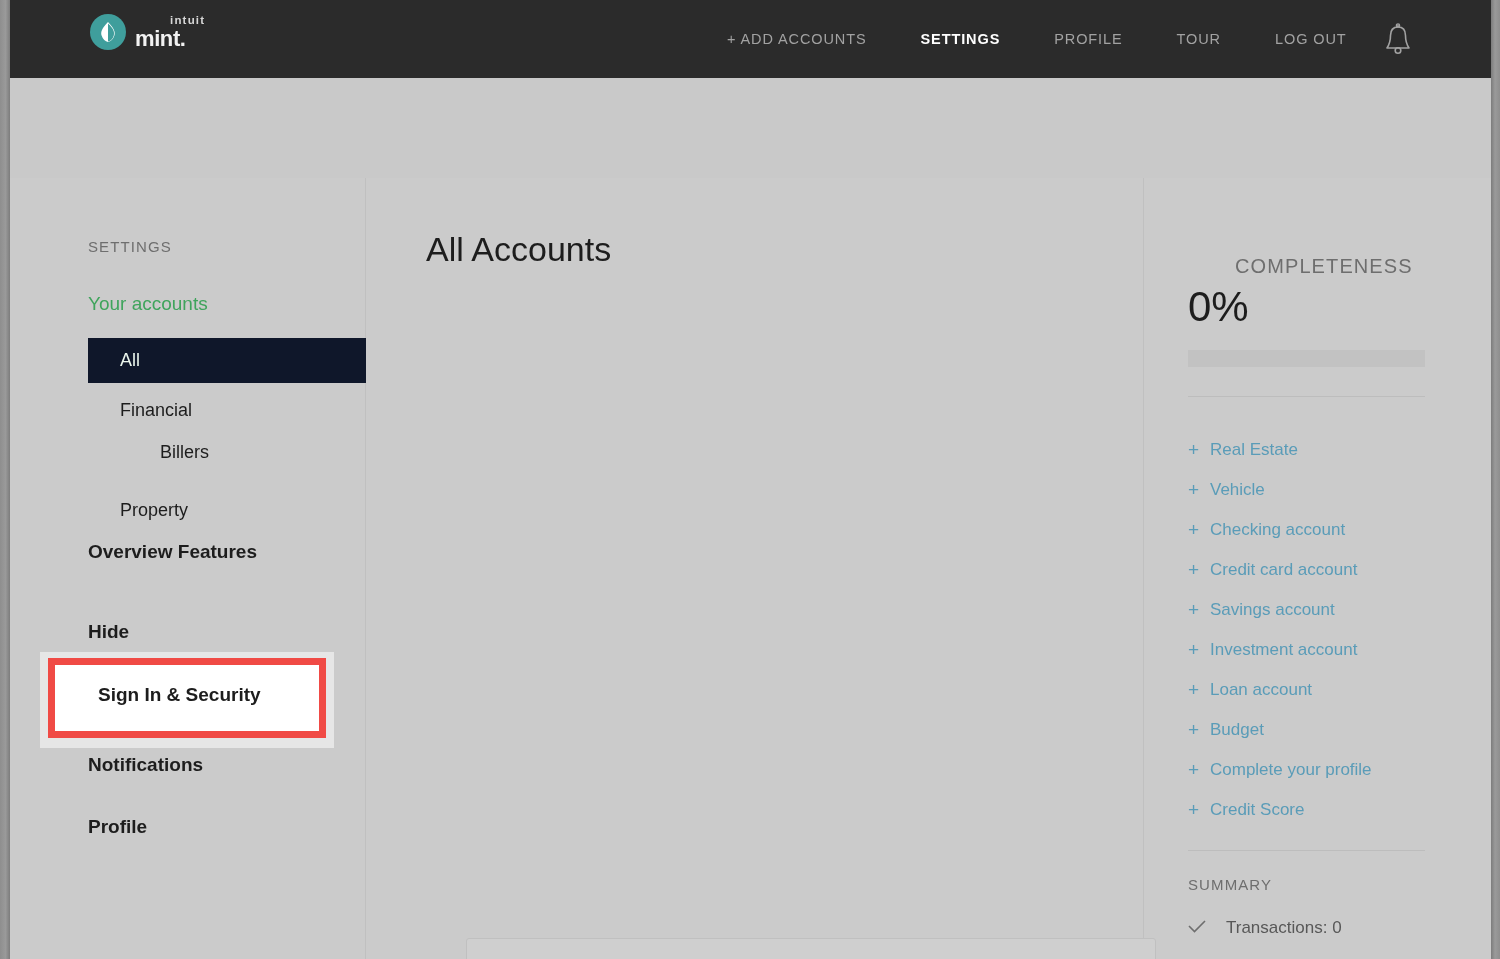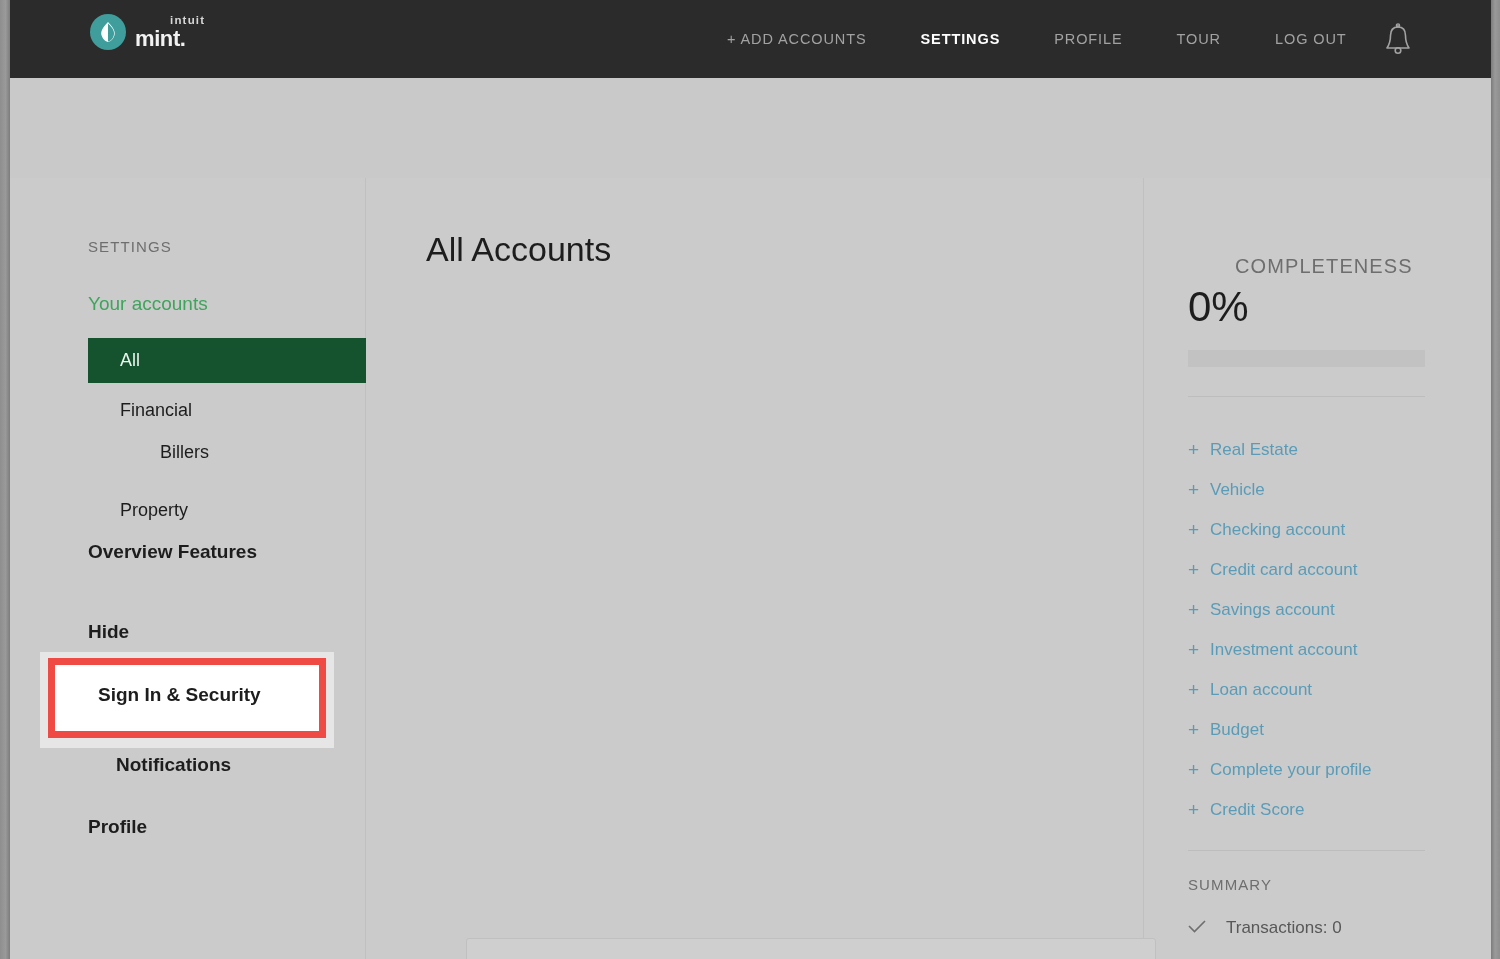--- a/index.html
+++ b/index.html
@@ -100,21 +100,21 @@
     position: absolute; left: 78px; top: 60px;
     font-size: 15px; letter-spacing: 1.1px; color: #6e6e6e;
   }
   .side-group-title {
     position: absolute; left: 78px;
     font-size: 19px; color: #3fa45c; font-weight: 400;
   }
   .side-item-all {
     position: absolute; left: 78px; top: 160px;
     width: 278px; height: 45px;
-    background: #14532d;
+    background: #0f172a;
     display: flex; align-items: center;
   }
   .side-item-all span {
     margin-left: 32px; color: #eaf5ec; font-size: 18px;
   }
   .side-sub {
     position: absolute; left: 110px;
     font-size: 18px; color: #1d1d1d;
   }
   .side-top {
@@ -265,21 +265,21 @@
       <div class="side-sub" style="top:264px;margin-left:40px;">Billers</div>
       <div class="side-sub" style="top:322px;">Property</div>
 
       <div class="side-top" style="top:363px;">Overview Features</div>
       <div class="side-top" style="top:443px;">Hide</div>
 
       <div class="highlight-shadow"></div>
       <div class="highlight-box"></div>
       <div class="side-item-highlighted">Sign In &amp; Security</div>
 
-      <div class="side-top" style="top:576px;margin-left:28px;">Notifications</div>
+      <div class="side-top" style="top:576px;">Notifications</div>
       <div class="side-top" style="top:638px;">Profile</div>
     </aside>
 
     <main class="main">
       <h1 class="main-title">All Accounts</h1>
       <div class="bottom-card"></div>
     </main>
 
     <aside class="rightpanel">
 

